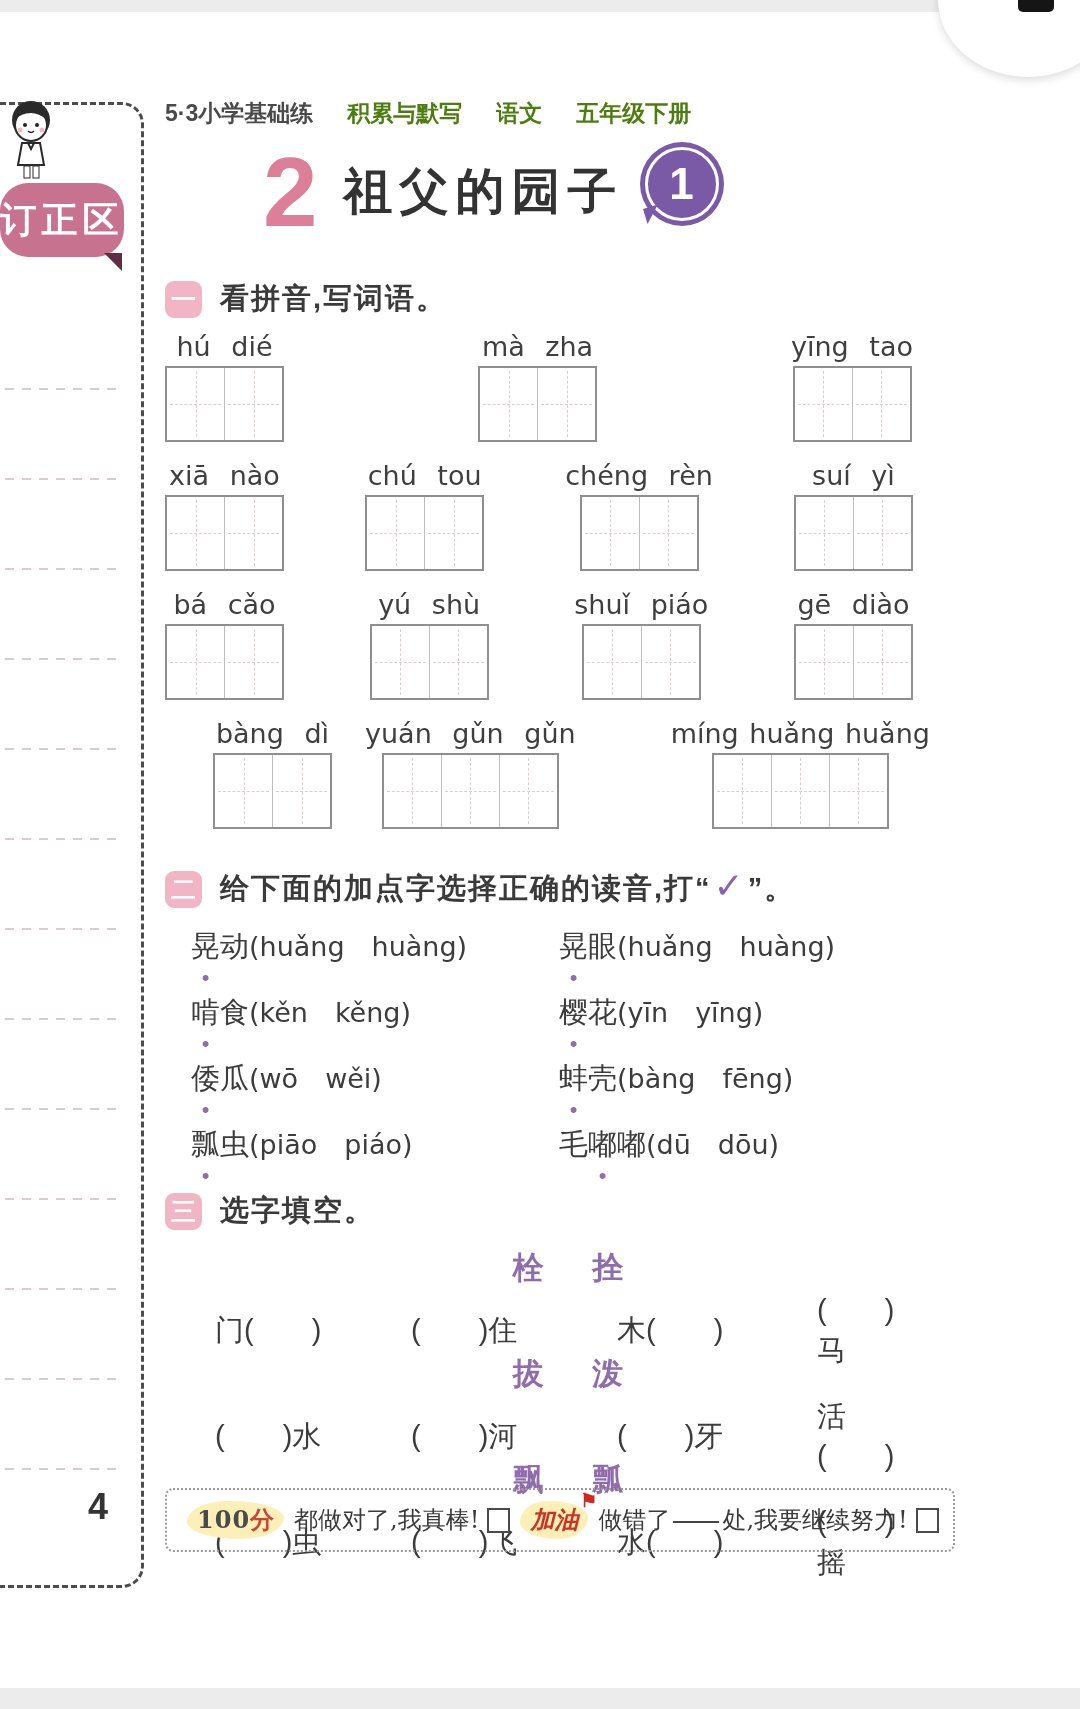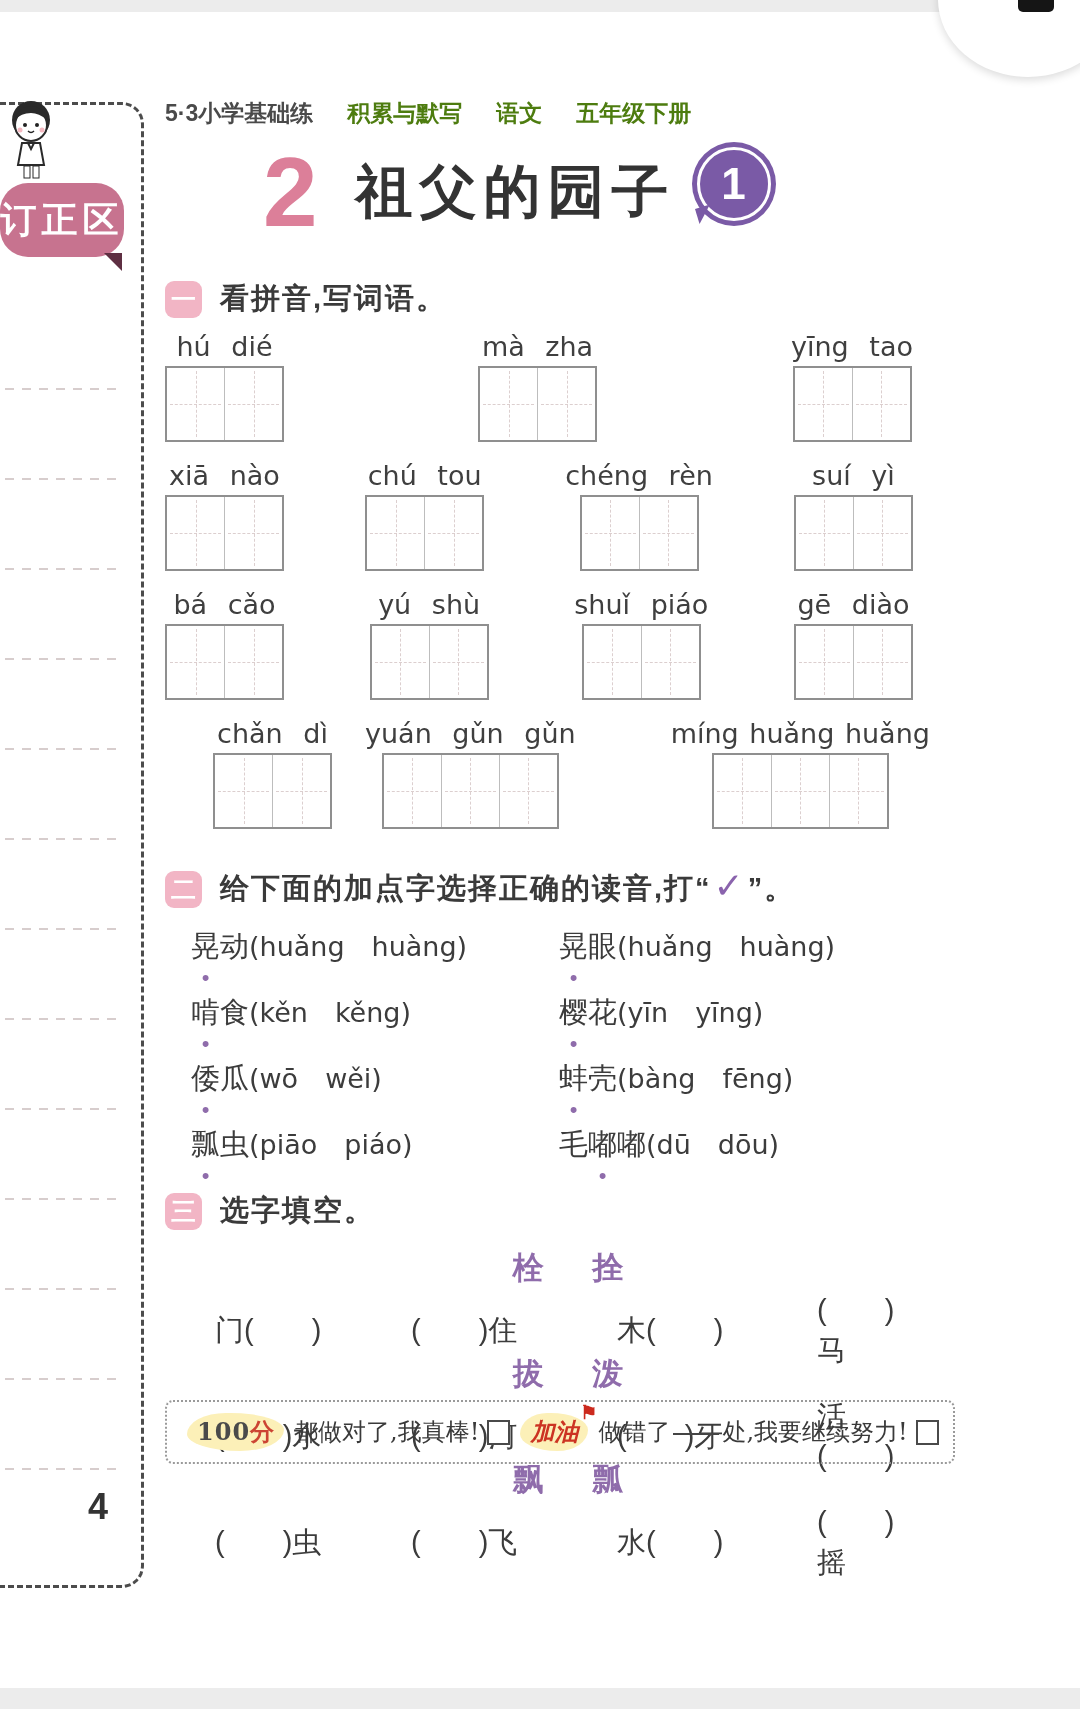--- a/index.html
+++ b/index.html
@@ -24,21 +24,21 @@
   .mascot{position:absolute;left:4px;top:94px;z-index:3;}
 
   
   .content{position:absolute;left:165px;top:0;width:748px;}
   .hdr{margin-top:98px;display:flex;align-items:baseline;font-size:23px;font-weight:bold;}
   .hdr .series{color:#4a4a4a;margin-right:34px;}
   .hdr .tag{color:#4d7c0f;margin-right:34px;}
 
   .titlerow{margin-top:14px;margin-left:98px;display:flex;align-items:center;}
   .lesson-num{font-size:98px;font-weight:bold;color:#dc7f99;line-height:1;}
-  .lesson-title{font-size:57px;font-weight:900;color:#333;letter-spacing:7px;margin-left:38px;}
+  .lesson-title{font-size:49px;font-weight:900;color:#333;letter-spacing:7px;margin-left:26px;}
   .bubble{position:relative;width:84px;height:84px;margin-left:16px;background:#7a5aa6;
           border-radius:50%;display:flex;align-items:center;justify-content:center;top:-8px;}
   .bubble::before{content:"";position:absolute;inset:5px;border:3px solid #fff;border-radius:50%;}
   .bubble::after{content:"";position:absolute;left:-8px;bottom:6px;border:11px solid transparent;
           border-right-color:#7a5aa6;transform:rotate(28deg);}
   .bubble .n{position:relative;color:#fff;font-size:44px;font-weight:bold;}
 
   
   .sec{display:flex;align-items:center;margin-top:38px;}
   .secnum{width:37px;height:37px;background:#f2b5c5;border-radius:9px;color:#fff;
@@ -70,21 +70,21 @@
   .opts{font-family:"DejaVu Sans",sans-serif;font-size:27px;color:#3c3c3c;}
 
   
   .choice-line{margin-top:16px;text-align:center;padding-left:58px;height:44px;}
   .choice{color:#8f6cab;font-size:31px;font-weight:bold;margin:0 22px;}
   .blank-row{display:grid;grid-template-columns:196px 206px 200px auto;padding-left:50px;
              font-size:29px;color:#3c3c3c;height:46px;align-items:center;}
 
   
   .pagenum{position:absolute;left:88px;top:1486px;font-size:36px;font-weight:bold;color:#333;}
-  .footer{position:absolute;left:165px;top:1400px;width:790px;height:64px;
+  .footer{position:absolute;left:165px;top:1488px;width:790px;height:64px;
           border:2px dotted #9a9a9a;border-radius:8px;display:flex;align-items:center;
           font-family:"DejaVu Serif","Liberation Serif",serif;font-size:24px;color:#3a3a3a;
           padding:0 10px;box-sizing:border-box;}
   .badge{background:#fcf0b8;border-radius:40% 55% 45% 55%/55% 45% 55% 45%;
          padding:3px 10px;font-weight:bold;white-space:nowrap;position:relative;margin:0 10px;}
   .badge .num{color:#4a4a4a;letter-spacing:1px;}
   .badge .fen{color:#cc4433;}
   .badge.cheer{color:#cc3322;font-style:italic;}
   .flag{color:#cc2a1e;font-size:19px;position:absolute;right:-9px;top:-12px;font-style:normal;}
   .cbx{display:inline-block;width:19px;height:21px;border:2px solid #4a4a4a;background:#fff;
@@ -237,21 +237,21 @@
         <div class="py">gē diào</div>
         <div class="pybox">
             <div class="cell"></div>
             <div class="cell"></div>
           </div>
       </div>
     </div>
 
     <div class="py-row r4">
       <div class="py-item m48">
-        <div class="py">chǎn dì</div>
+        <div class="py">bàng dì</div>
         <div class="pybox">
             <div class="cell"></div>
             <div class="cell"></div>
           </div>
       </div>
       <div class="py-item m33">
         <div class="py">yuán gǔn gǔn</div>
         <div class="pybox">
             <div class="cell"></div>
             <div class="cell"></div>

